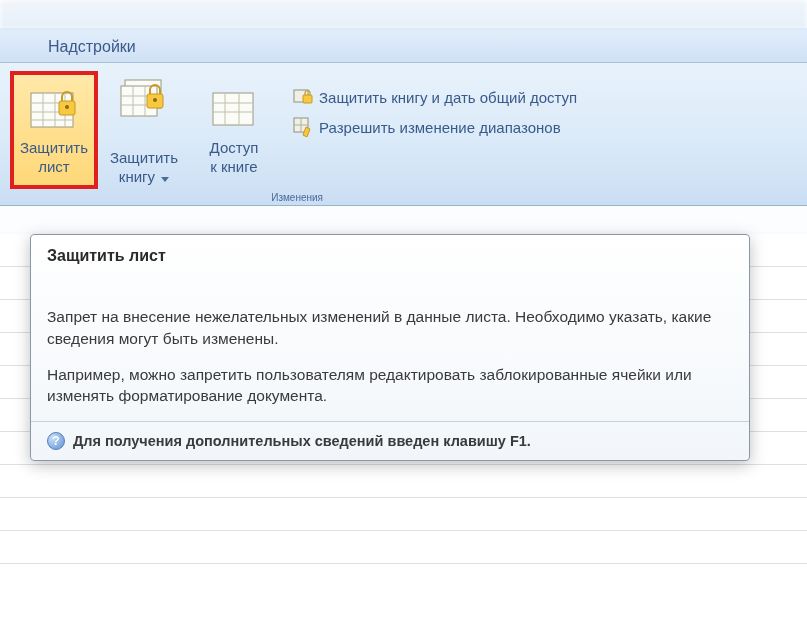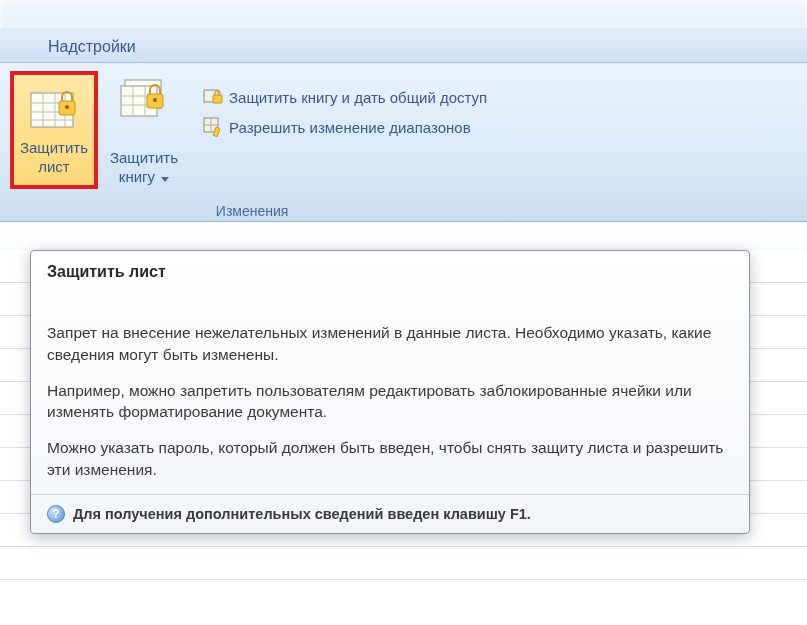--- a/index.html
+++ b/index.html
@@ -44,22 +44,22 @@
       flex-direction: column;
       align-items: center;
       padding: 0 4px;
     }
     .group-row {
       display: flex;
       gap: 2px;
     }
     .group-label {
       color: #4a6a9a;
-      font-size: 14px;
-      margin-top: 14px;
+      font-size: 10px;
+      margin-top: 3px;
       text-align: center;
       width: 100%;
     }
     .big-btn {
       display: flex;
       flex-direction: column;
       align-items: center;
       padding: 4px 6px 2px 6px;
       border: 1px solid transparent;
       border-radius: 3px;
@@ -219,20 +219,33 @@
             <path d="M31 16 v-4 a5 5 0 0 1 10 0 v4" fill="none" stroke="#c89820" stroke-width="2"></path>
             <circle cx="36" cy="22" r="2" fill="#8a6810"></circle>
           </svg>
         </div>
         <div class="big-label">
           <span>Защитить
 книгу</span> <span class="drop-arrow"></span>
         </div>
       </div>
 
+      <div class="big-btn">
+        <div class="big-icon">
+          <svg width="50" height="46" viewBox="0 0 50 46">
+            <rect x="4" y="6" width="40" height="32" fill="#fbfbf8" stroke="#9a9a80"></rect>
+            <line x1="4" y1="16" x2="44" y2="16" stroke="#c0c0a8"></line>
+              <line x1="4" y1="25" x2="44" y2="25" stroke="#c0c0a8"></line>
+            <line x1="16" y1="6" x2="16" y2="38" stroke="#c0c0a8"></line>
+              <line x1="30" y1="6" x2="30" y2="38" stroke="#c0c0a8"></line>
+          </svg>
+        </div>
+        <div class="big-label">Доступ
+к книге</div>
+      </div>
 
       <div class="small-list">
         <div class="small-btn">
           <span class="small-icon">
             <svg width="20" height="20" viewBox="0 0 20 20">
                 <rect x="1" y="3" width="14" height="12" fill="#f0f0e8" stroke="#909078"></rect>
                 <rect x="10" y="8" width="9" height="8" rx="1" fill="#f8c840" stroke="#c89820"></rect>
                 <path d="M12 8 v-2 a2.5 2.5 0 0 1 5 0 v2" fill="none" stroke="#c89820" stroke-width="1.2"></path>
               </svg>
           </span>
@@ -267,20 +280,19 @@
   <div class="gridline"></div>
   <div class="gridline"></div>
   <div class="gridline"></div>
   <div class="gridline"></div>
 
   <div class="tooltip">
     <div class="tt-title">Защитить лист</div>
     <div class="tt-body">
       <p>Запрет на внесение нежелательных изменений в данные листа. Необходимо указать, какие сведения могут быть изменены.</p>
       <p>Например, можно запретить пользователям редактировать заблокированные ячейки или изменять форматирование документа.</p>
-      <p>Можно указать пароль, который должен быть введен, чтобы снять защиту листа и разрешить эти изменения.</p>
     </div>
     <div class="tt-footer">
       <span class="help-icon">?</span>
       <span>Для получения дополнительных сведений введен клавишу F1.</span>
     </div>
   </div>
 </div>
 
 </body></html>

